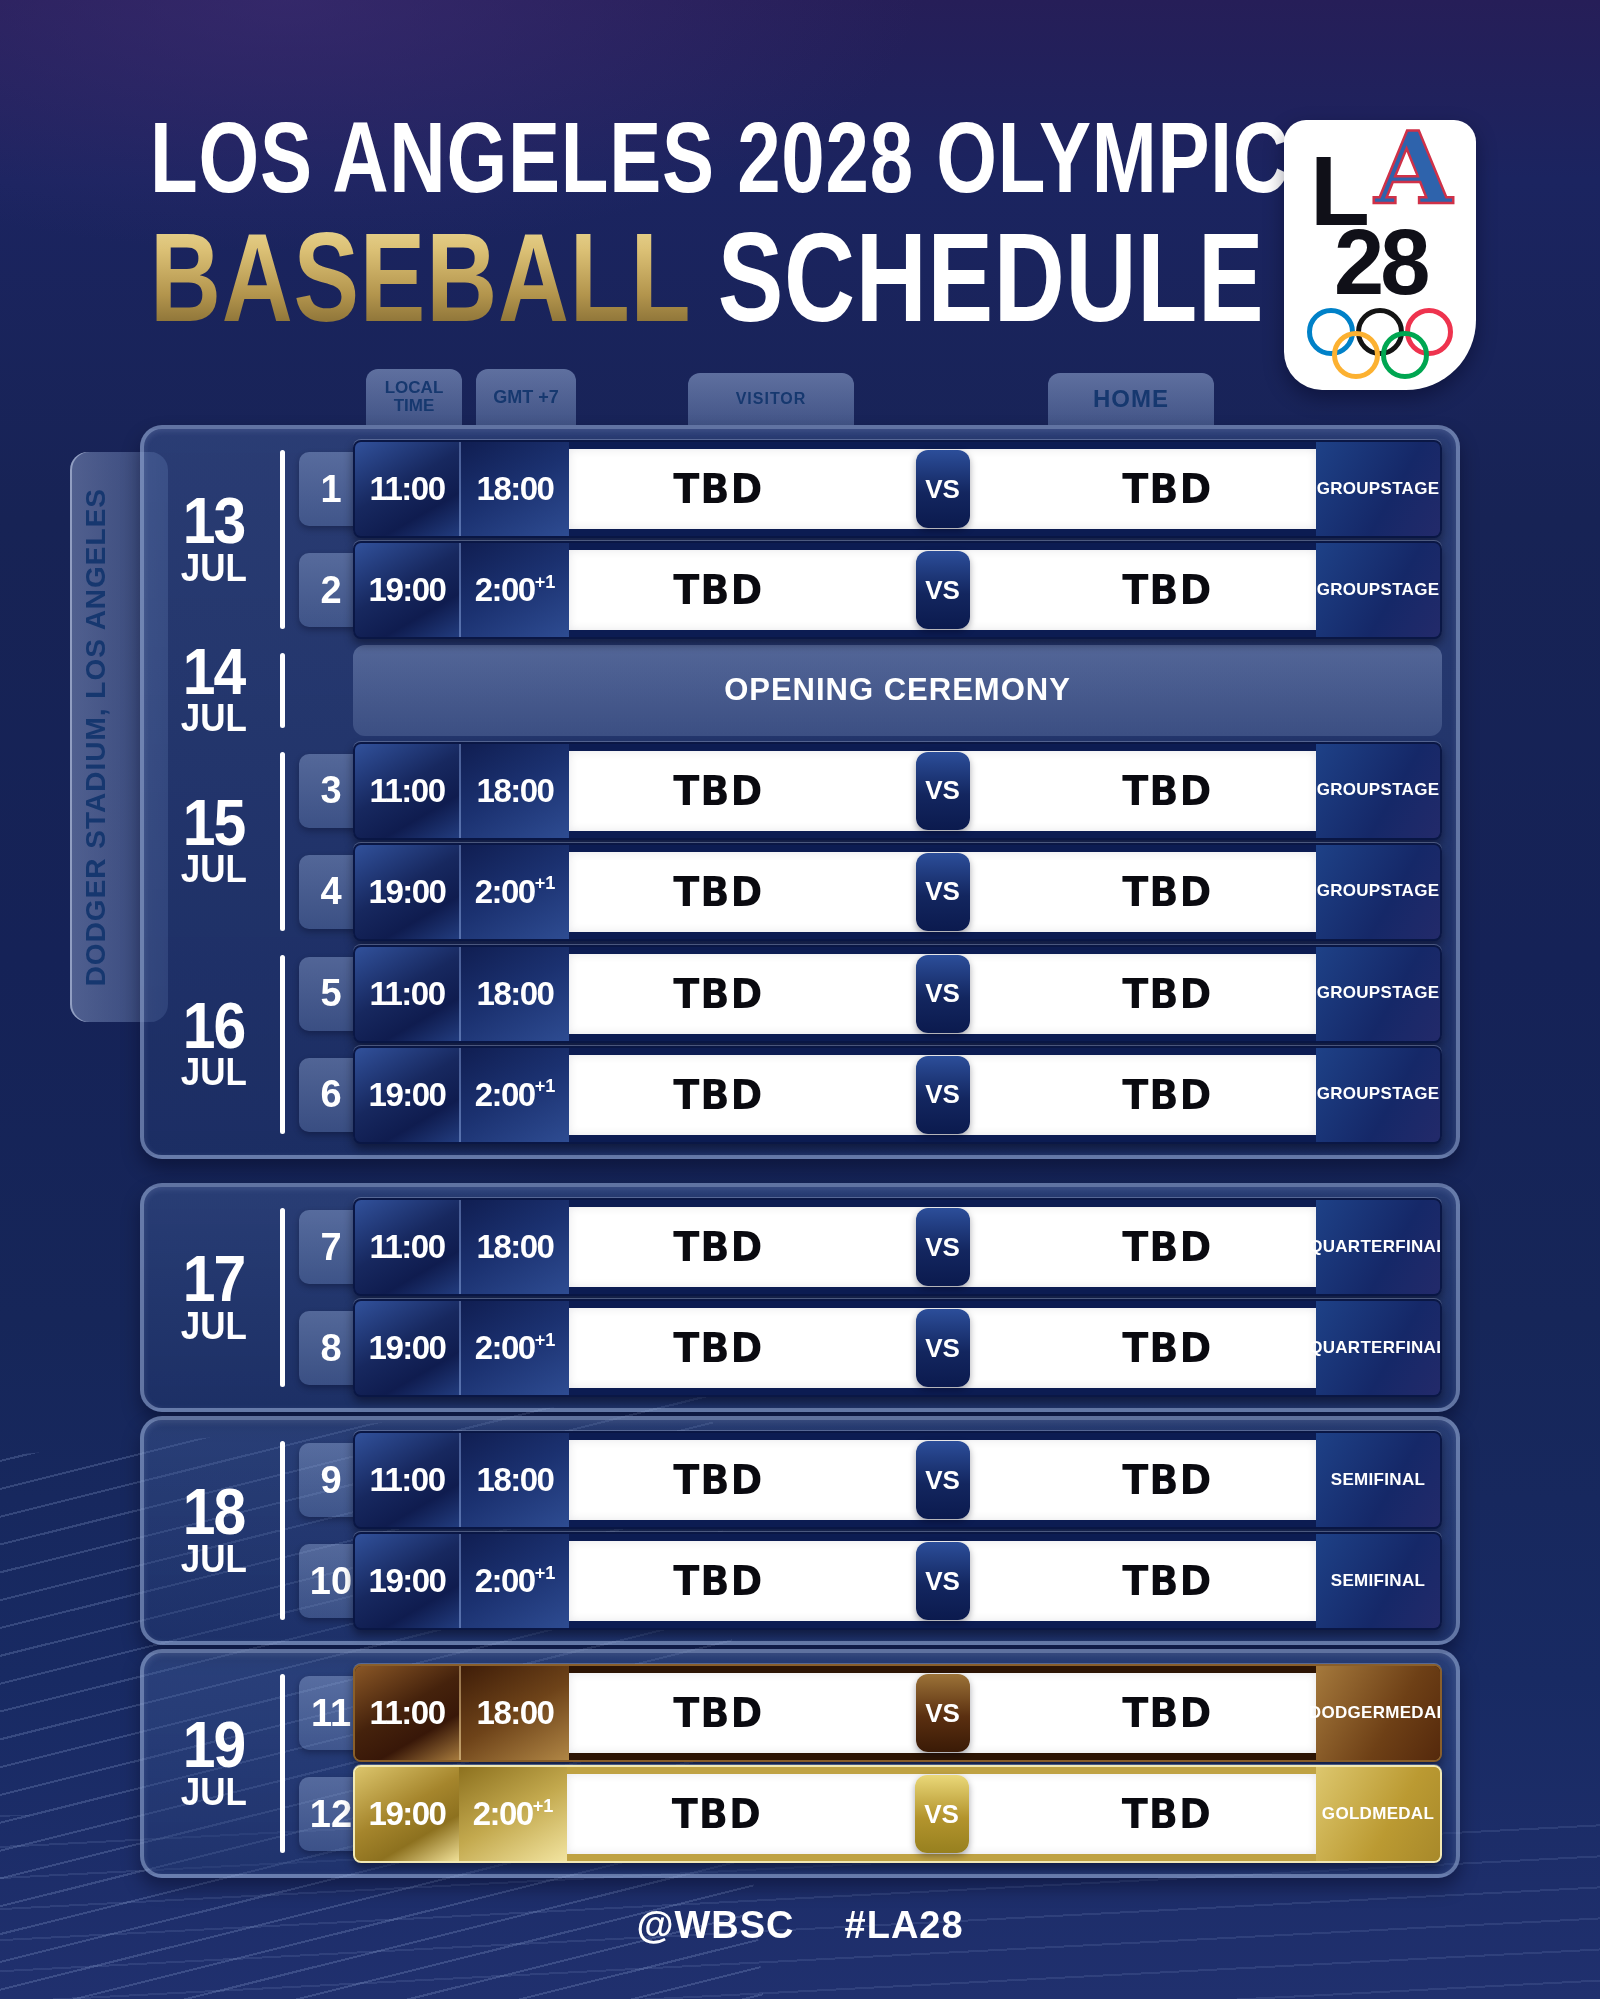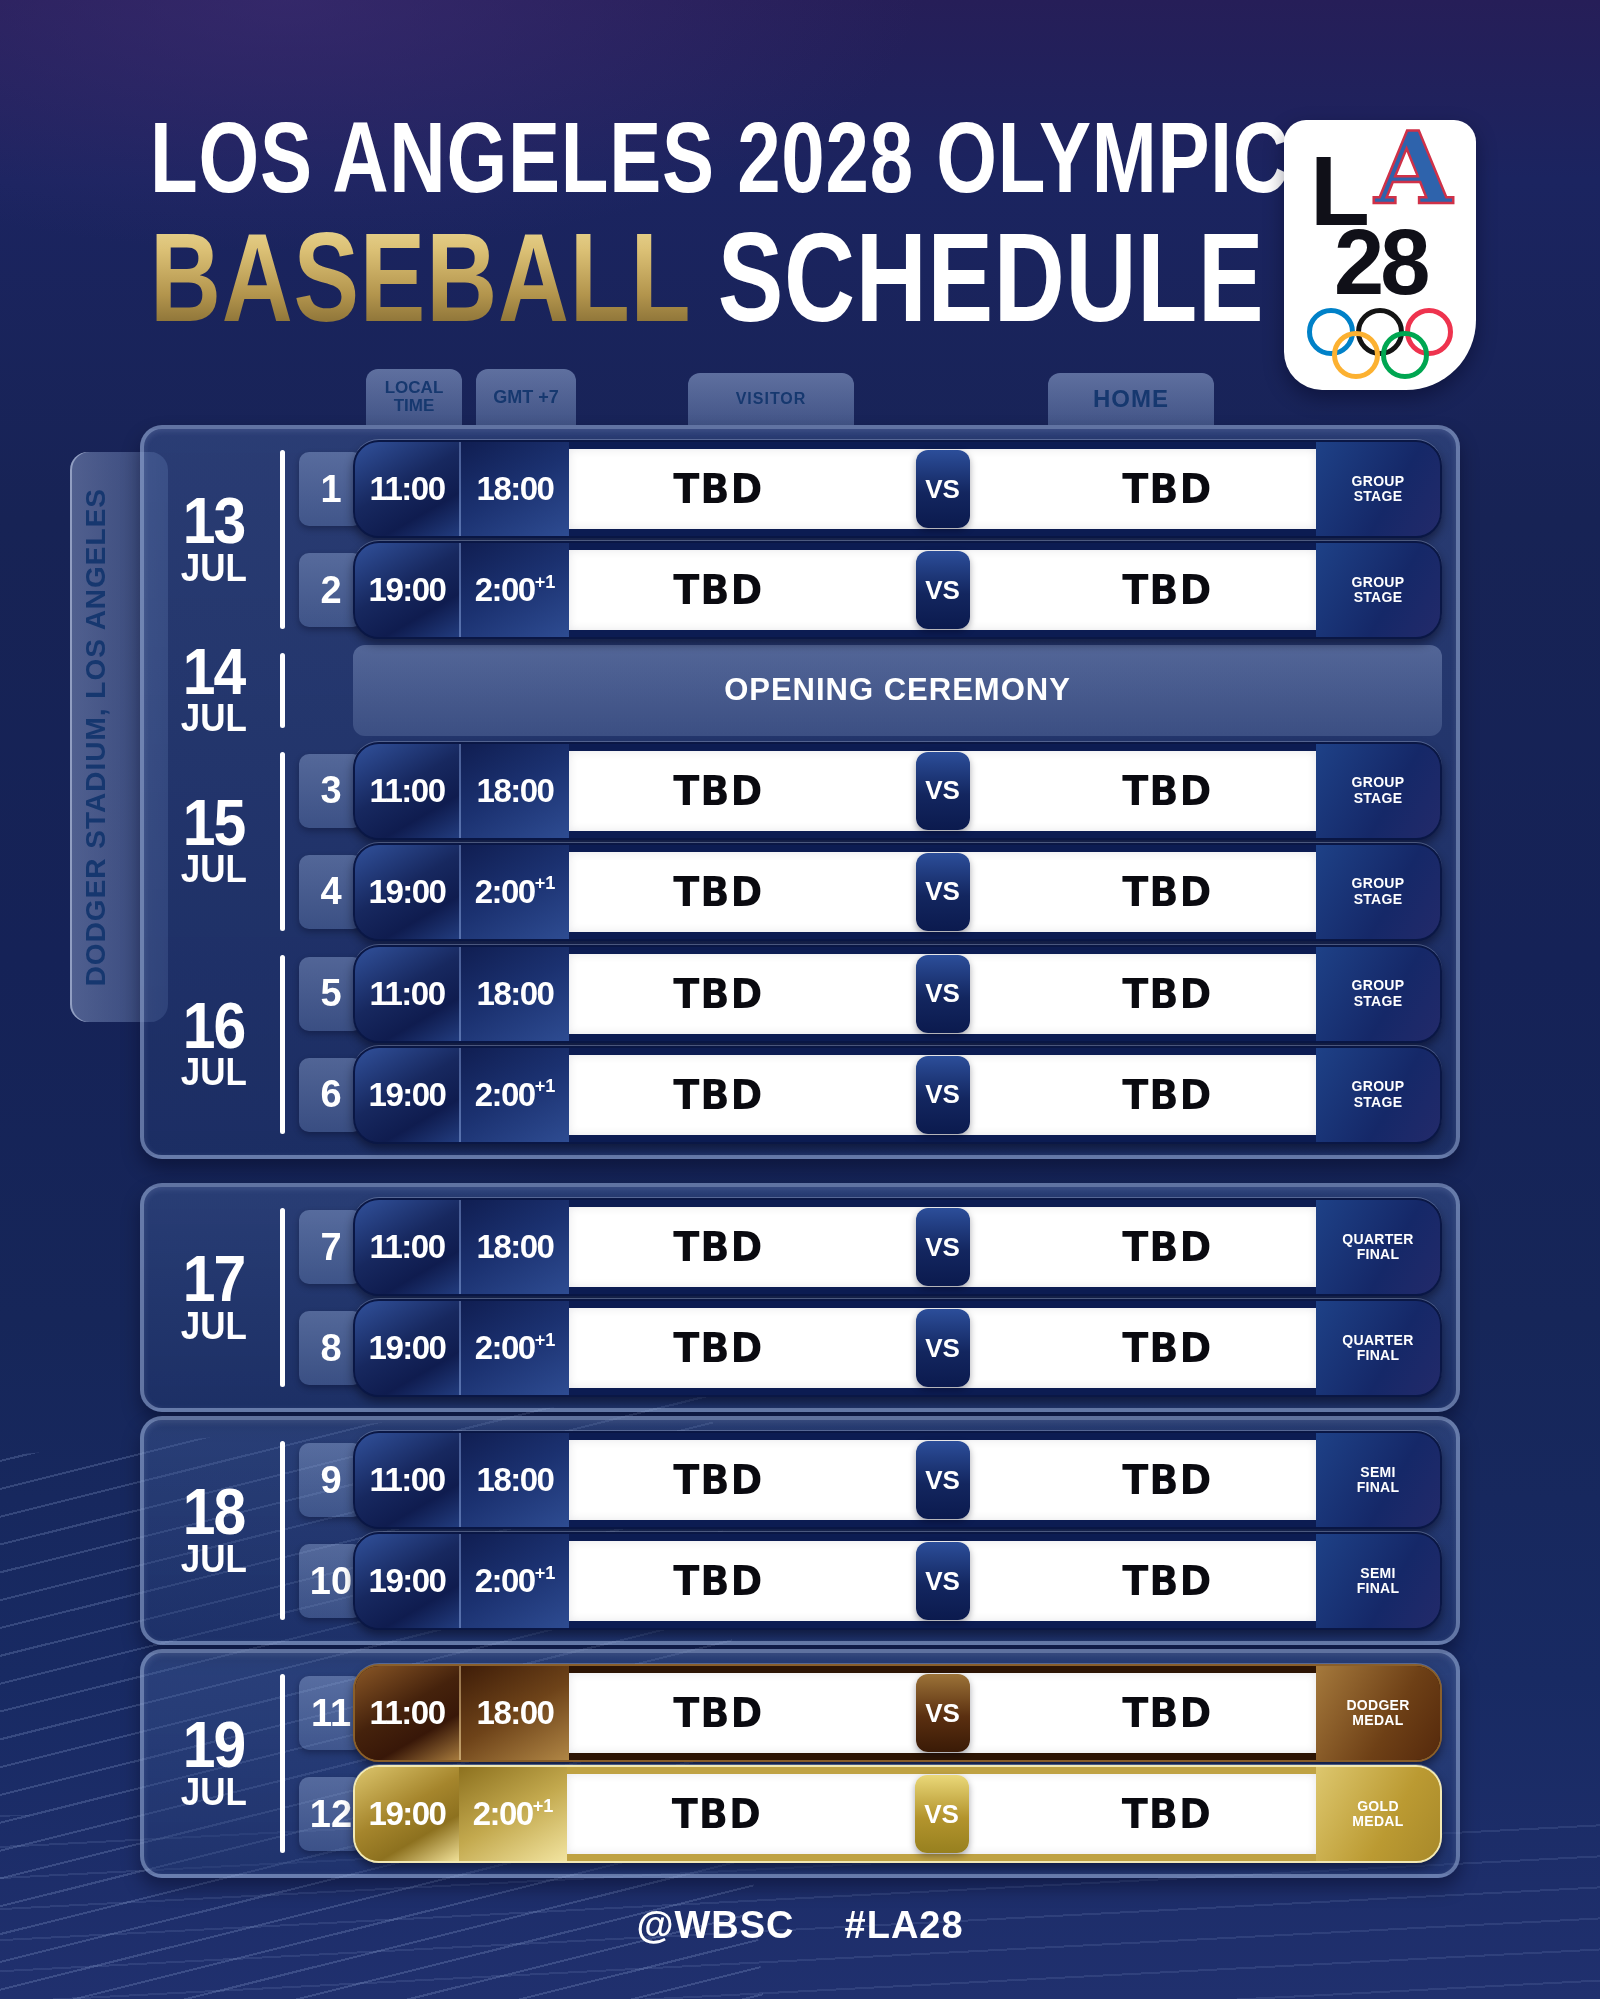--- a/index.html
+++ b/index.html
@@ -70,35 +70,35 @@
   .date-num{font-size:64px;font-weight:bold;line-height:.85;letter-spacing:-2px;transform:scaleX(.92);}
   .date-mon{font-size:38px;font-weight:bold;line-height:.9;transform:scaleX(.92);margin-top:2px;}
   .day-line{width:5px;border-radius:3px;background:#fff;margin:8px 14px 8px 10px;}
   .day-rows{flex:1;display:flex;flex-direction:column;gap:7px;justify-content:center;}
 
   .game-row{display:flex;align-items:center;height:94px;position:relative;}
   .no-tab{width:64px;height:74px;border-radius:10px;flex:0 0 64px;
     background:linear-gradient(180deg,rgba(152,174,216,.42),rgba(118,144,192,.32));
     display:flex;align-items:center;justify-content:center;font-size:38px;font-weight:bold;color:#fff;
     margin-right:-10px;z-index:0;box-shadow:0 3px 6px rgba(0,0,20,.3);}
-  .row-card{flex:1;height:94px;border-radius:26px;display:flex;align-items:stretch;position:relative;z-index:1;
+  .row-card{flex:1;height:94px;border-radius:8px;display:flex;align-items:stretch;position:relative;z-index:1;
     overflow:hidden;box-shadow:0 5px 10px rgba(0,0,15,.45),0 -1px 0 rgba(185,200,235,.35);}
   .cell{display:flex;align-items:center;justify-content:center;color:#fff;font-weight:bold;
     font-size:33px;letter-spacing:-1.5px;}
   .cell-local{width:104px;flex:0 0 104px;}
   .cell-gmt{width:108px;flex:0 0 108px;}
   .cell .sup{font-size:.55em;vertical-align:super;position:relative;top:-8px;letter-spacing:0;}
   .white-bar{flex:1;background:#fff;margin:7px 0;display:flex;align-items:center;
     box-shadow:inset 0 0 10px rgba(0,0,40,.10);gap:48px;}
   .team{flex:1;text-align:center;font-family:"DejaVu Sans",sans-serif;font-size:40px;font-weight:bold;
     color:#0a0a10;letter-spacing:1px;transform:scaleX(.96);}
   .vs{width:54px;flex:0 0 54px;height:78px;border-radius:12px;display:flex;align-items:center;
     justify-content:center;color:#fff;font-size:26px;font-weight:bold;box-shadow:0 3px 7px rgba(0,0,20,.35);}
-  .stage{width:124px;flex:0 0 124px;display:flex;flex-direction:column;align-items:center;justify-content:center;
-    color:#fff;font-weight:bold;font-size:14px;line-height:1.1;letter-spacing:.3px;text-align:center;
+  .stage{width:124px;flex:0 0 124px;display:flex;flex-direction:row;align-items:center;justify-content:center;
+    color:#fff;font-weight:bold;font-size:17px;line-height:1.1;letter-spacing:.3px;text-align:center;
     transform:none;}
 
   
   .theme-blue{background:#0c1c52;border:2px solid #0a1745;}
   .theme-blue .cell-local{background:linear-gradient(150deg,#31519b 0%,#17285f 45%,#0f1c4f 72%,#223c7e 100%);}
   .theme-blue .cell-gmt{background:linear-gradient(150deg,#101e52 0%,#1b3170 48%,#2e4c92 100%);
     border-left:2px solid rgba(165,185,228,.35);}
   .theme-blue .vs{background:linear-gradient(180deg,#2c4e9a 0%,#13265f 55%,#0b1a4e 100%);}
   .theme-blue .stage{background:linear-gradient(120deg,#1e4187 0%,#152868 60%,#232a6a 100%);}
   

